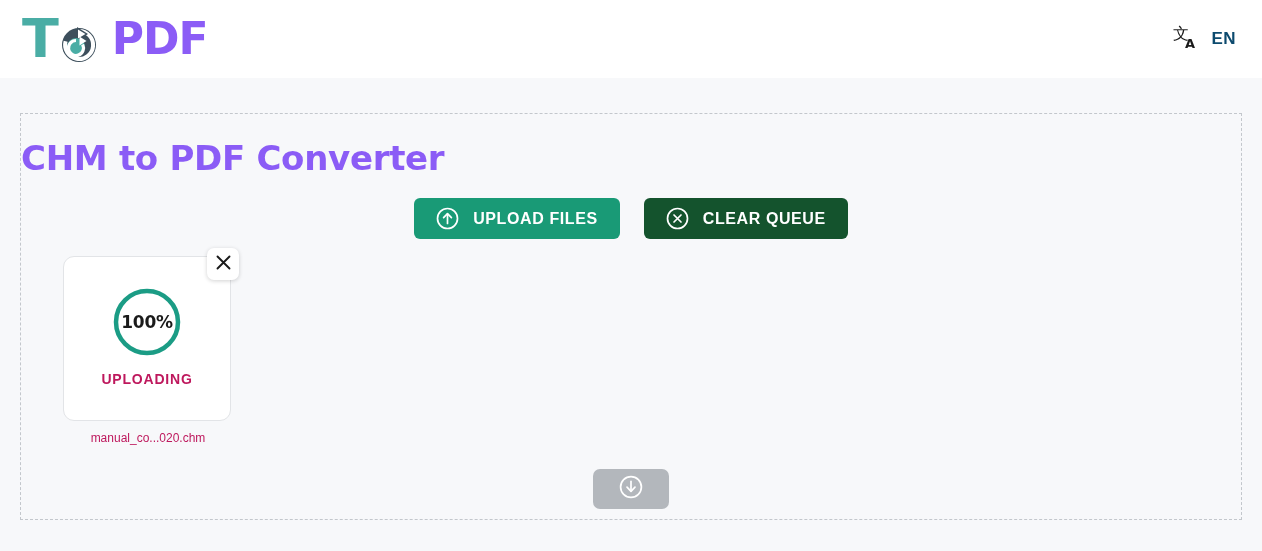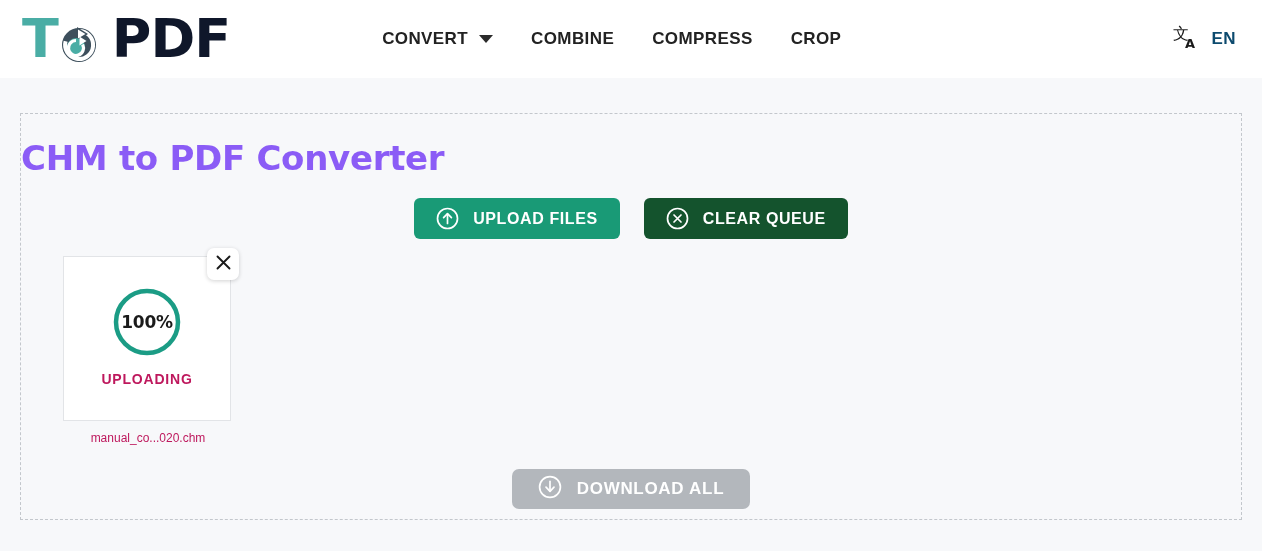--- a/index.html
+++ b/index.html
@@ -40,23 +40,23 @@
     font-family: "DejaVu Sans", sans-serif;
   }
   .logo-mark {
     width: 42px;
     height: 42px;
     position: relative;
     margin: 0 2px 0 0;
     top: 6px;
   }
   .logo-text-pdf {
-    font-size: 54px;
-    font-weight: bold;
-    color: #0f172a;
+    font-size: 44px;
+    font-weight: bold;
+    color: #8b5cf6;
     letter-spacing: -1px;
     line-height: 1;
     margin-left: 10px;
     font-family: "DejaVu Sans", sans-serif;
   }
 
   .nav {
     display: flex;
     align-items: center;
     gap: 38px;
@@ -150,21 +150,21 @@
     left: 42px;
     top: 142px;
     width: 170px;
   }
   .file-card {
     position: relative;
     width: 168px;
     height: 165px;
     background: #ffffff;
     border: 1px solid #e2e4e7;
-    border-radius: 0;
+    border-radius: 11px;
     box-sizing: border-box;
     display: flex;
     flex-direction: column;
     align-items: center;
     justify-content: center;
   }
   .close-btn {
     position: absolute;
     top: -9px;
     right: -9px;
@@ -251,35 +251,20 @@
         <path d="M19 3 L30 10 L19 17 Z" fill="#3d4f5c"></path>
         <path d="M20 5.5 L27.5 10 L20 14.5 Z" fill="#ffffff"></path>
         <circle cx="18" cy="23" r="9" fill="#4aada5"></circle>
         <path d="M18 16.5 A7.5 7.5 0 1 0 24.6 20.5" fill="none" stroke="#ffffff" stroke-width="3.2"></path>
         <path d="M21.5 12.5 L28.5 17 L21.5 21.5 Z" fill="#ffffff"></path>
       </svg>
     </span>
     <span class="logo-text-pdf">PDF</span>
   </div>
 
-  <div class="nav">
-    <div class="nav-item">
-      <span>CONVERT</span>
-      <span class="caret"></span>
-    </div>
-    <div class="nav-item">
-      <span>COMBINE</span>
-    </div>
-    <div class="nav-item">
-      <span>COMPRESS</span>
-    </div>
-    <div class="nav-item">
-      <span>CROP</span>
-    </div>
-  </div>
 
   <div class="lang">
     <span>
       <svg width="26" height="26" viewBox="0 0 26 26">
         <text x="0" y="15" font-family="DejaVu Sans, sans-serif" font-size="16" fill="#1a1a1a">文</text>
         <text x="12" y="24" font-family="DejaVu Sans, sans-serif" font-size="13" font-weight="bold" fill="#1a1a1a">A</text>
       </svg>
     </span>
     <span class="lang-code">EN</span>
   </div>
@@ -338,17 +323,16 @@
 
   <div class="download-row">
     <button class="btn-download">
       <span>
         <svg width="24" height="24" viewBox="0 0 24 24">
           <circle cx="12" cy="12" r="10.4" fill="none" stroke="#ffffff" stroke-width="1.7"></circle>
           <path d="M12 6.4 L12 16" stroke="#ffffff" stroke-width="1.7" stroke-linecap="round"></path>
           <path d="M8 12.2 L12 16.3 L16 12.2" fill="none" stroke="#ffffff" stroke-width="1.7" stroke-linecap="round" stroke-linejoin="round"></path>
         </svg>
       </span>
-      <span>DOWNLOAD ALL</span>
     </button>
   </div>
 
 </div>
 
 </body></html>

